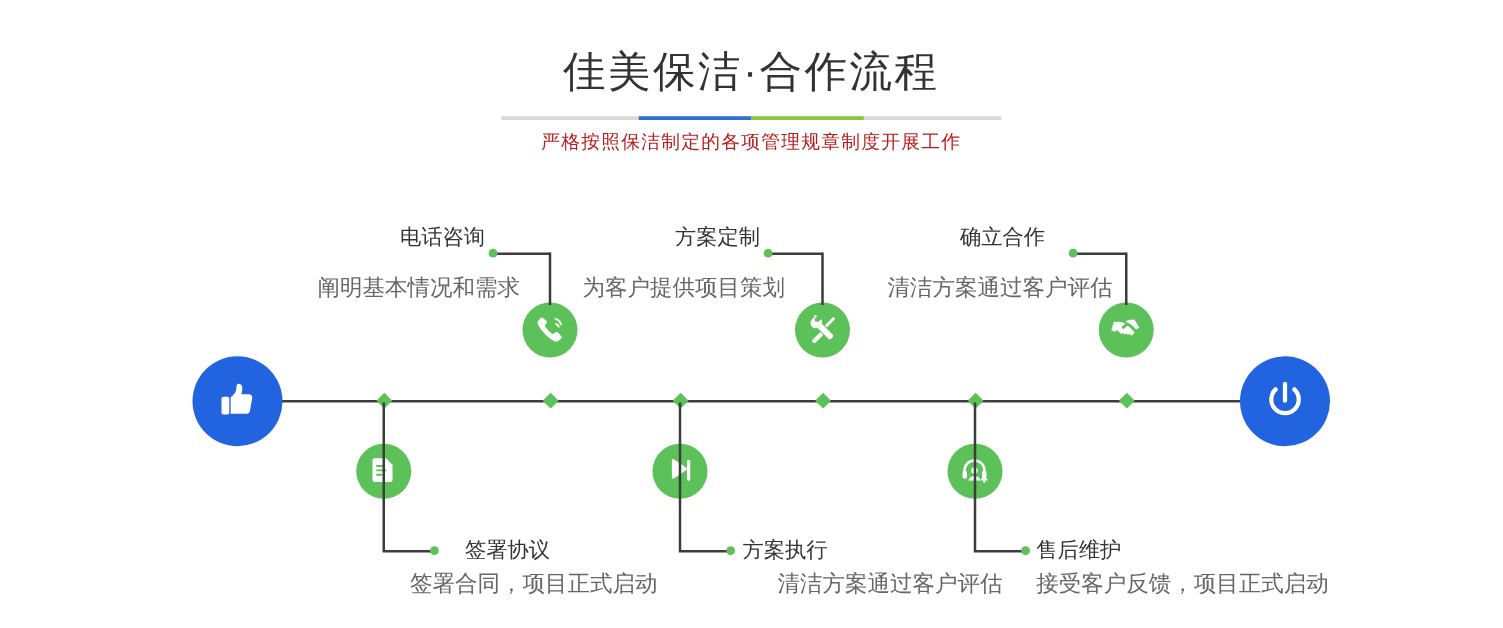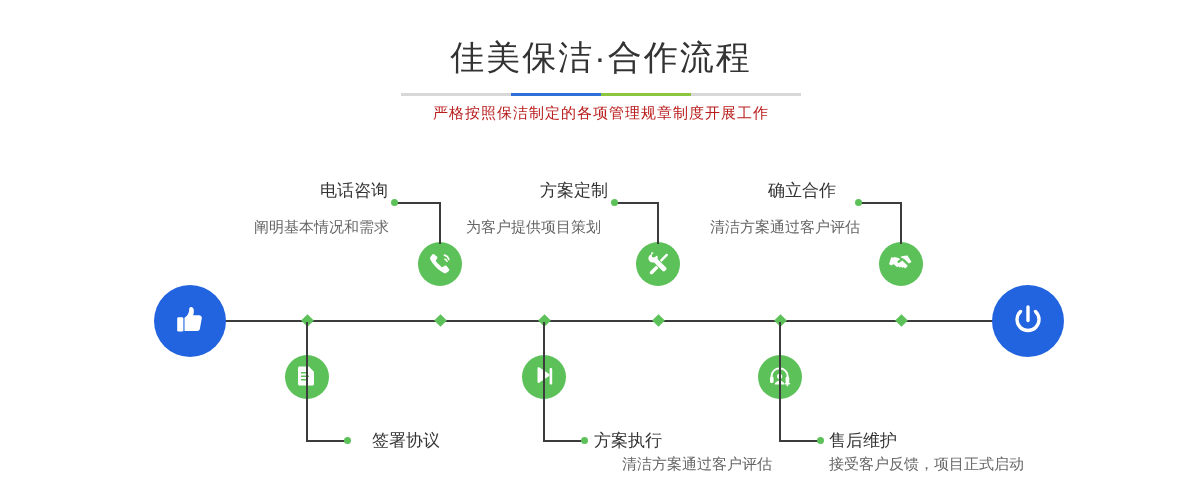--- a/index.html
+++ b/index.html
@@ -67,21 +67,21 @@
   
   .dot{
     position:absolute;width:7px;height:7px;border-radius:50%;background:#5cc158;
   }
 
   
   .lbl-title{
     position:absolute;font-size:17px;color:#333333;white-space:nowrap;
   }
   .lbl-desc{
-    position:absolute;font-size:15px;color:#666666;white-space:nowrap;
+    position:absolute;font-size:18px;color:#666666;white-space:nowrap;
   }
 </style>
 </head>
 <body>
 
 <div class="stage">
 
   <div class="title">佳美保洁·合作流程</div>
   <div class="rule">
     <div class="seg blue"></div>
@@ -166,20 +166,21 @@
         <path fill="#5cc158" d="M7 8h7v1.5H7zM7 11.5h8v1.5H7zM7 15h5v1.5H7z"></path>
         <path fill="#ffffff" d="M17.6 13.2l2.6 2.6-5.3 5.3-3.2.6.6-3.2z"></path>
         <path fill="#5cc158" d="M17.6 13.2l2.6 2.6-.9.9-2.6-2.6z" opacity="0"></path>
       </svg>
     </span>
   </div>
   <div class="vline" style="left:306px;top:322px;height:118px;"></div>
   <div class="hline" style="left:306px;top:440px;width:40px;"></div>
   <div class="dot" style="left:344px;top:437px;"></div>
   <div class="lbl-title" style="left:372px;top:440px;transform:translateY(-50%);">签署协议</div>
+  <div class="lbl-desc" style="left:328px;top:455px;">签署合同，项目正式启动</div>
 
   <div class="diamond" style="left:540px;top:316px;"></div>
   <div class="node" style="left:522px;top:355px;">
     <span>
       <svg width="26" height="26" viewBox="0 0 26 26">
         <path fill="#ffffff" d="M6.5 4.2c0-.8.9-1.3 1.6-.9l10 6.8c.6.4.6 1.4 0 1.8l-10 6.8c-.7.5-1.6 0-1.6-.9V4.2z" transform="translate(0,0)"></path>
         <rect x="18.6" y="4" width="2.6" height="16.5" rx="1.1" fill="#ffffff"></rect>
       </svg>
     </span>
   </div>

